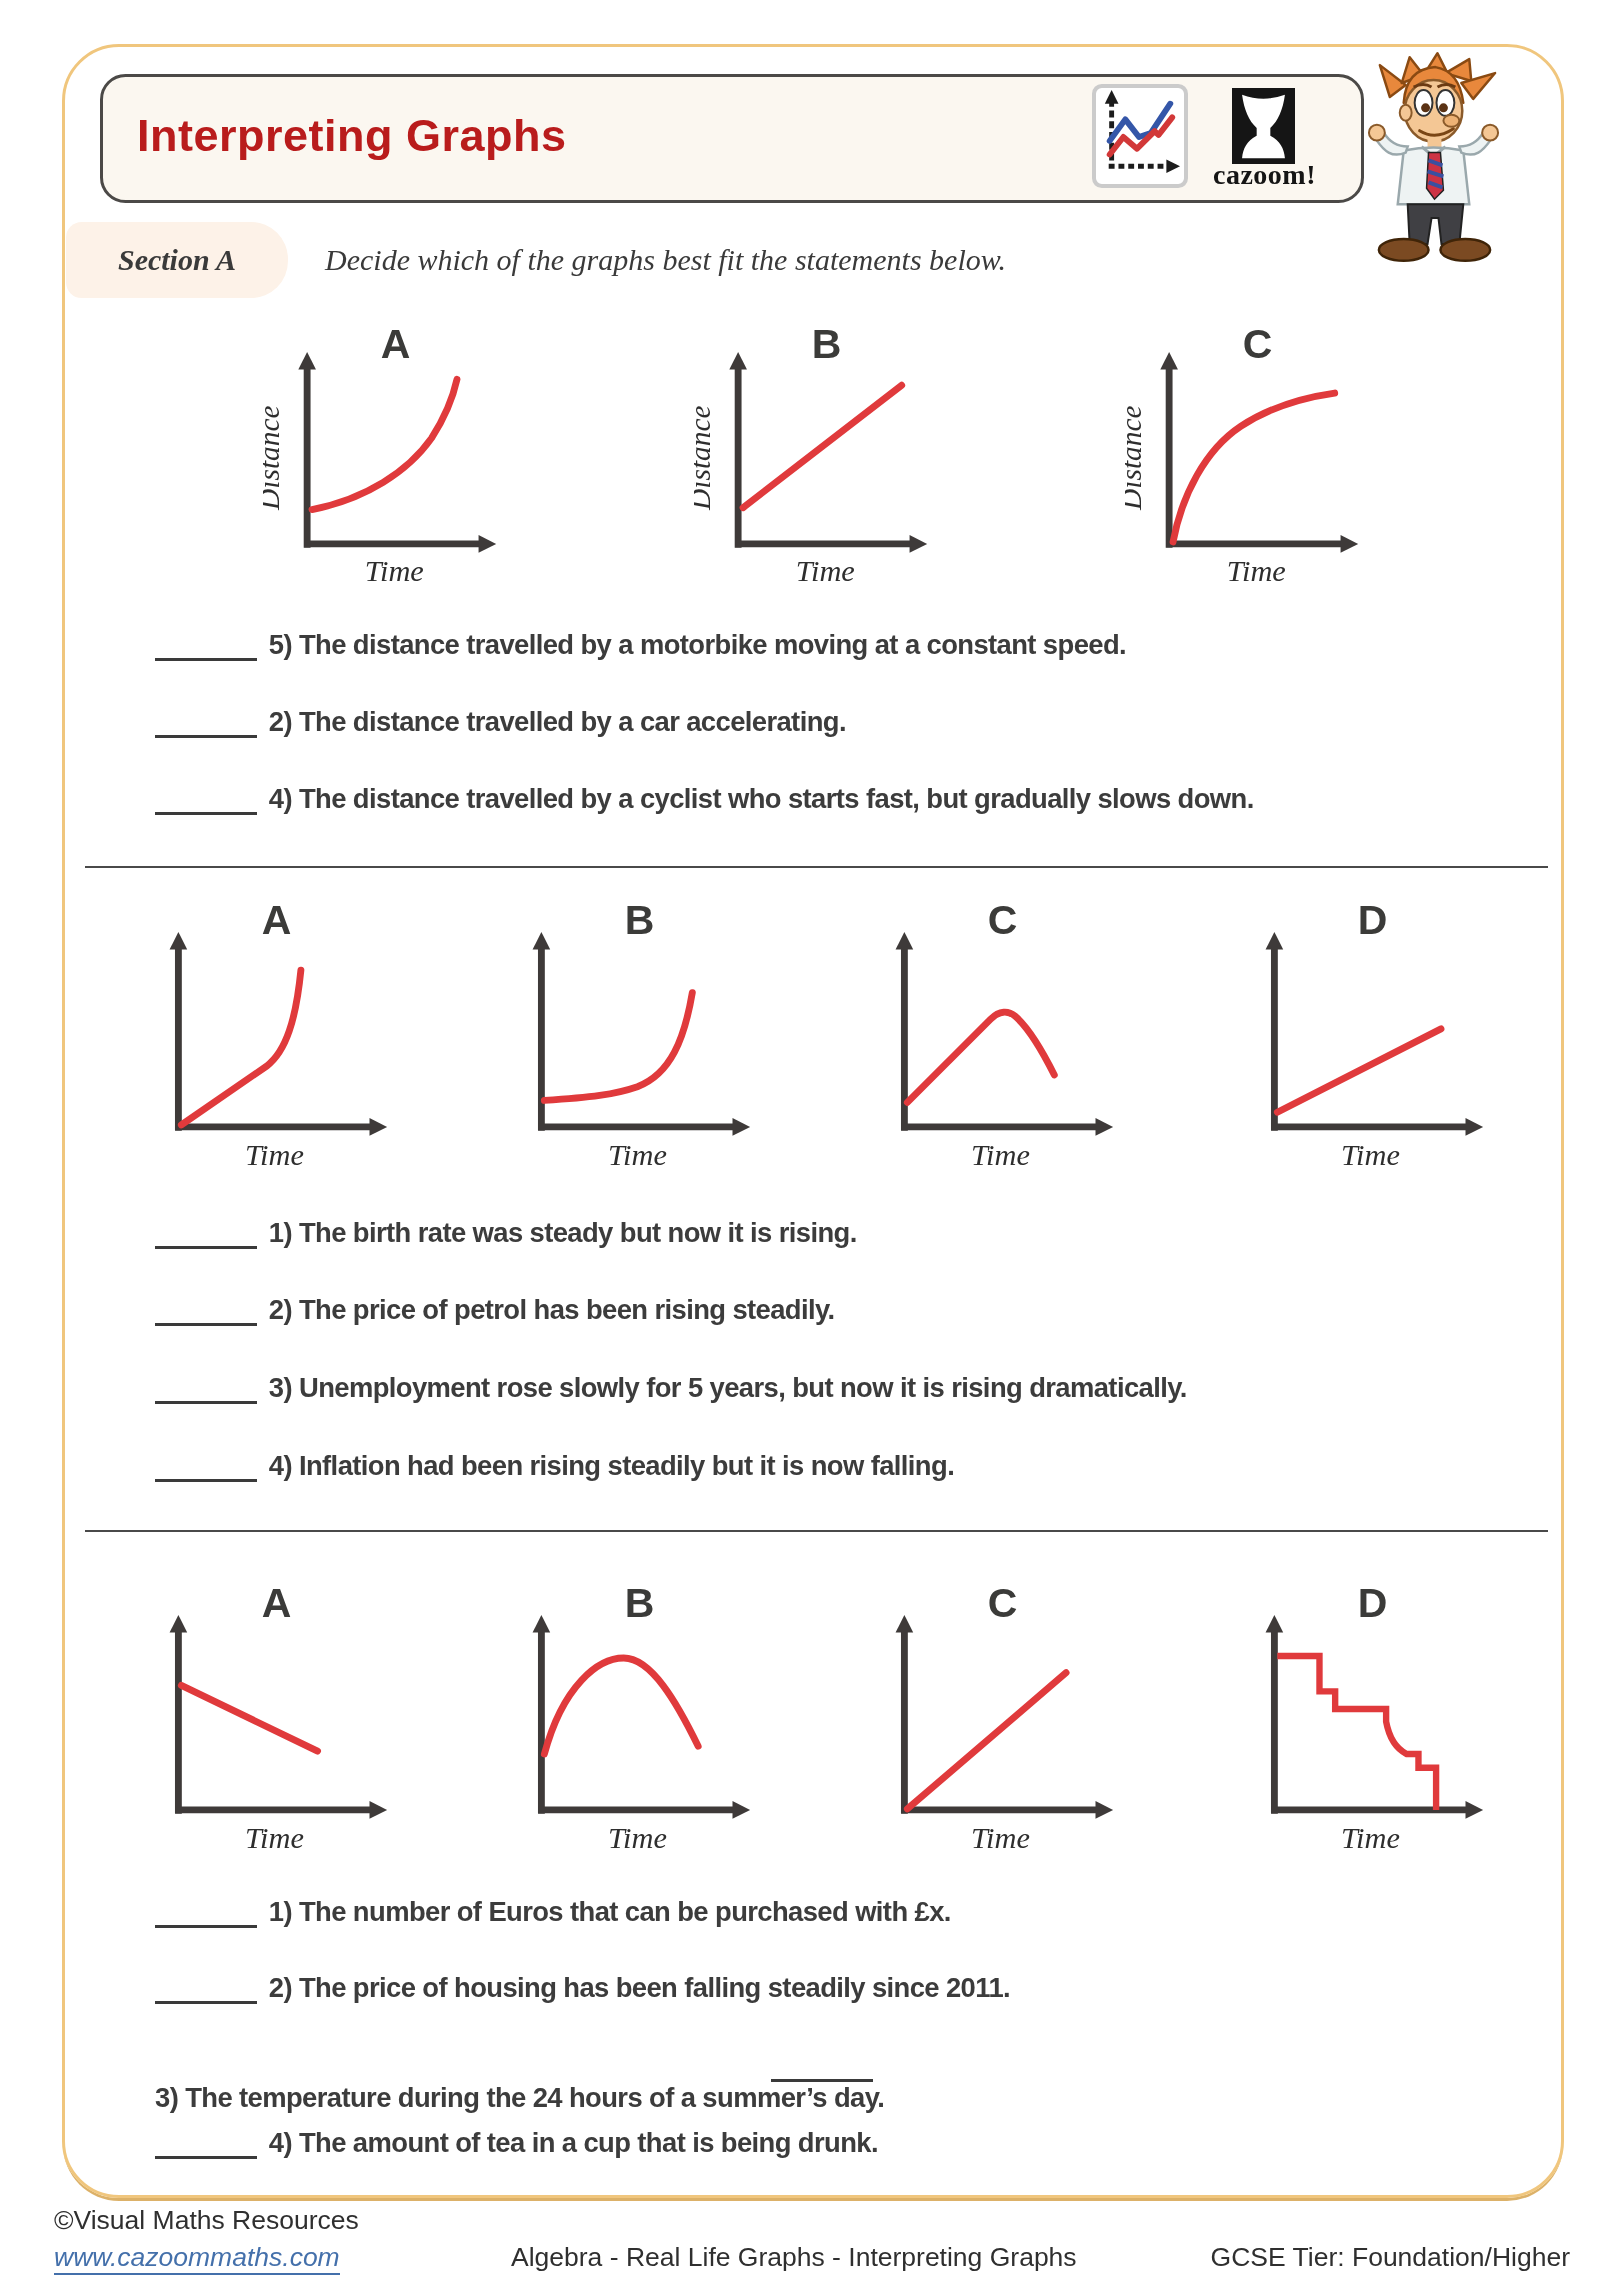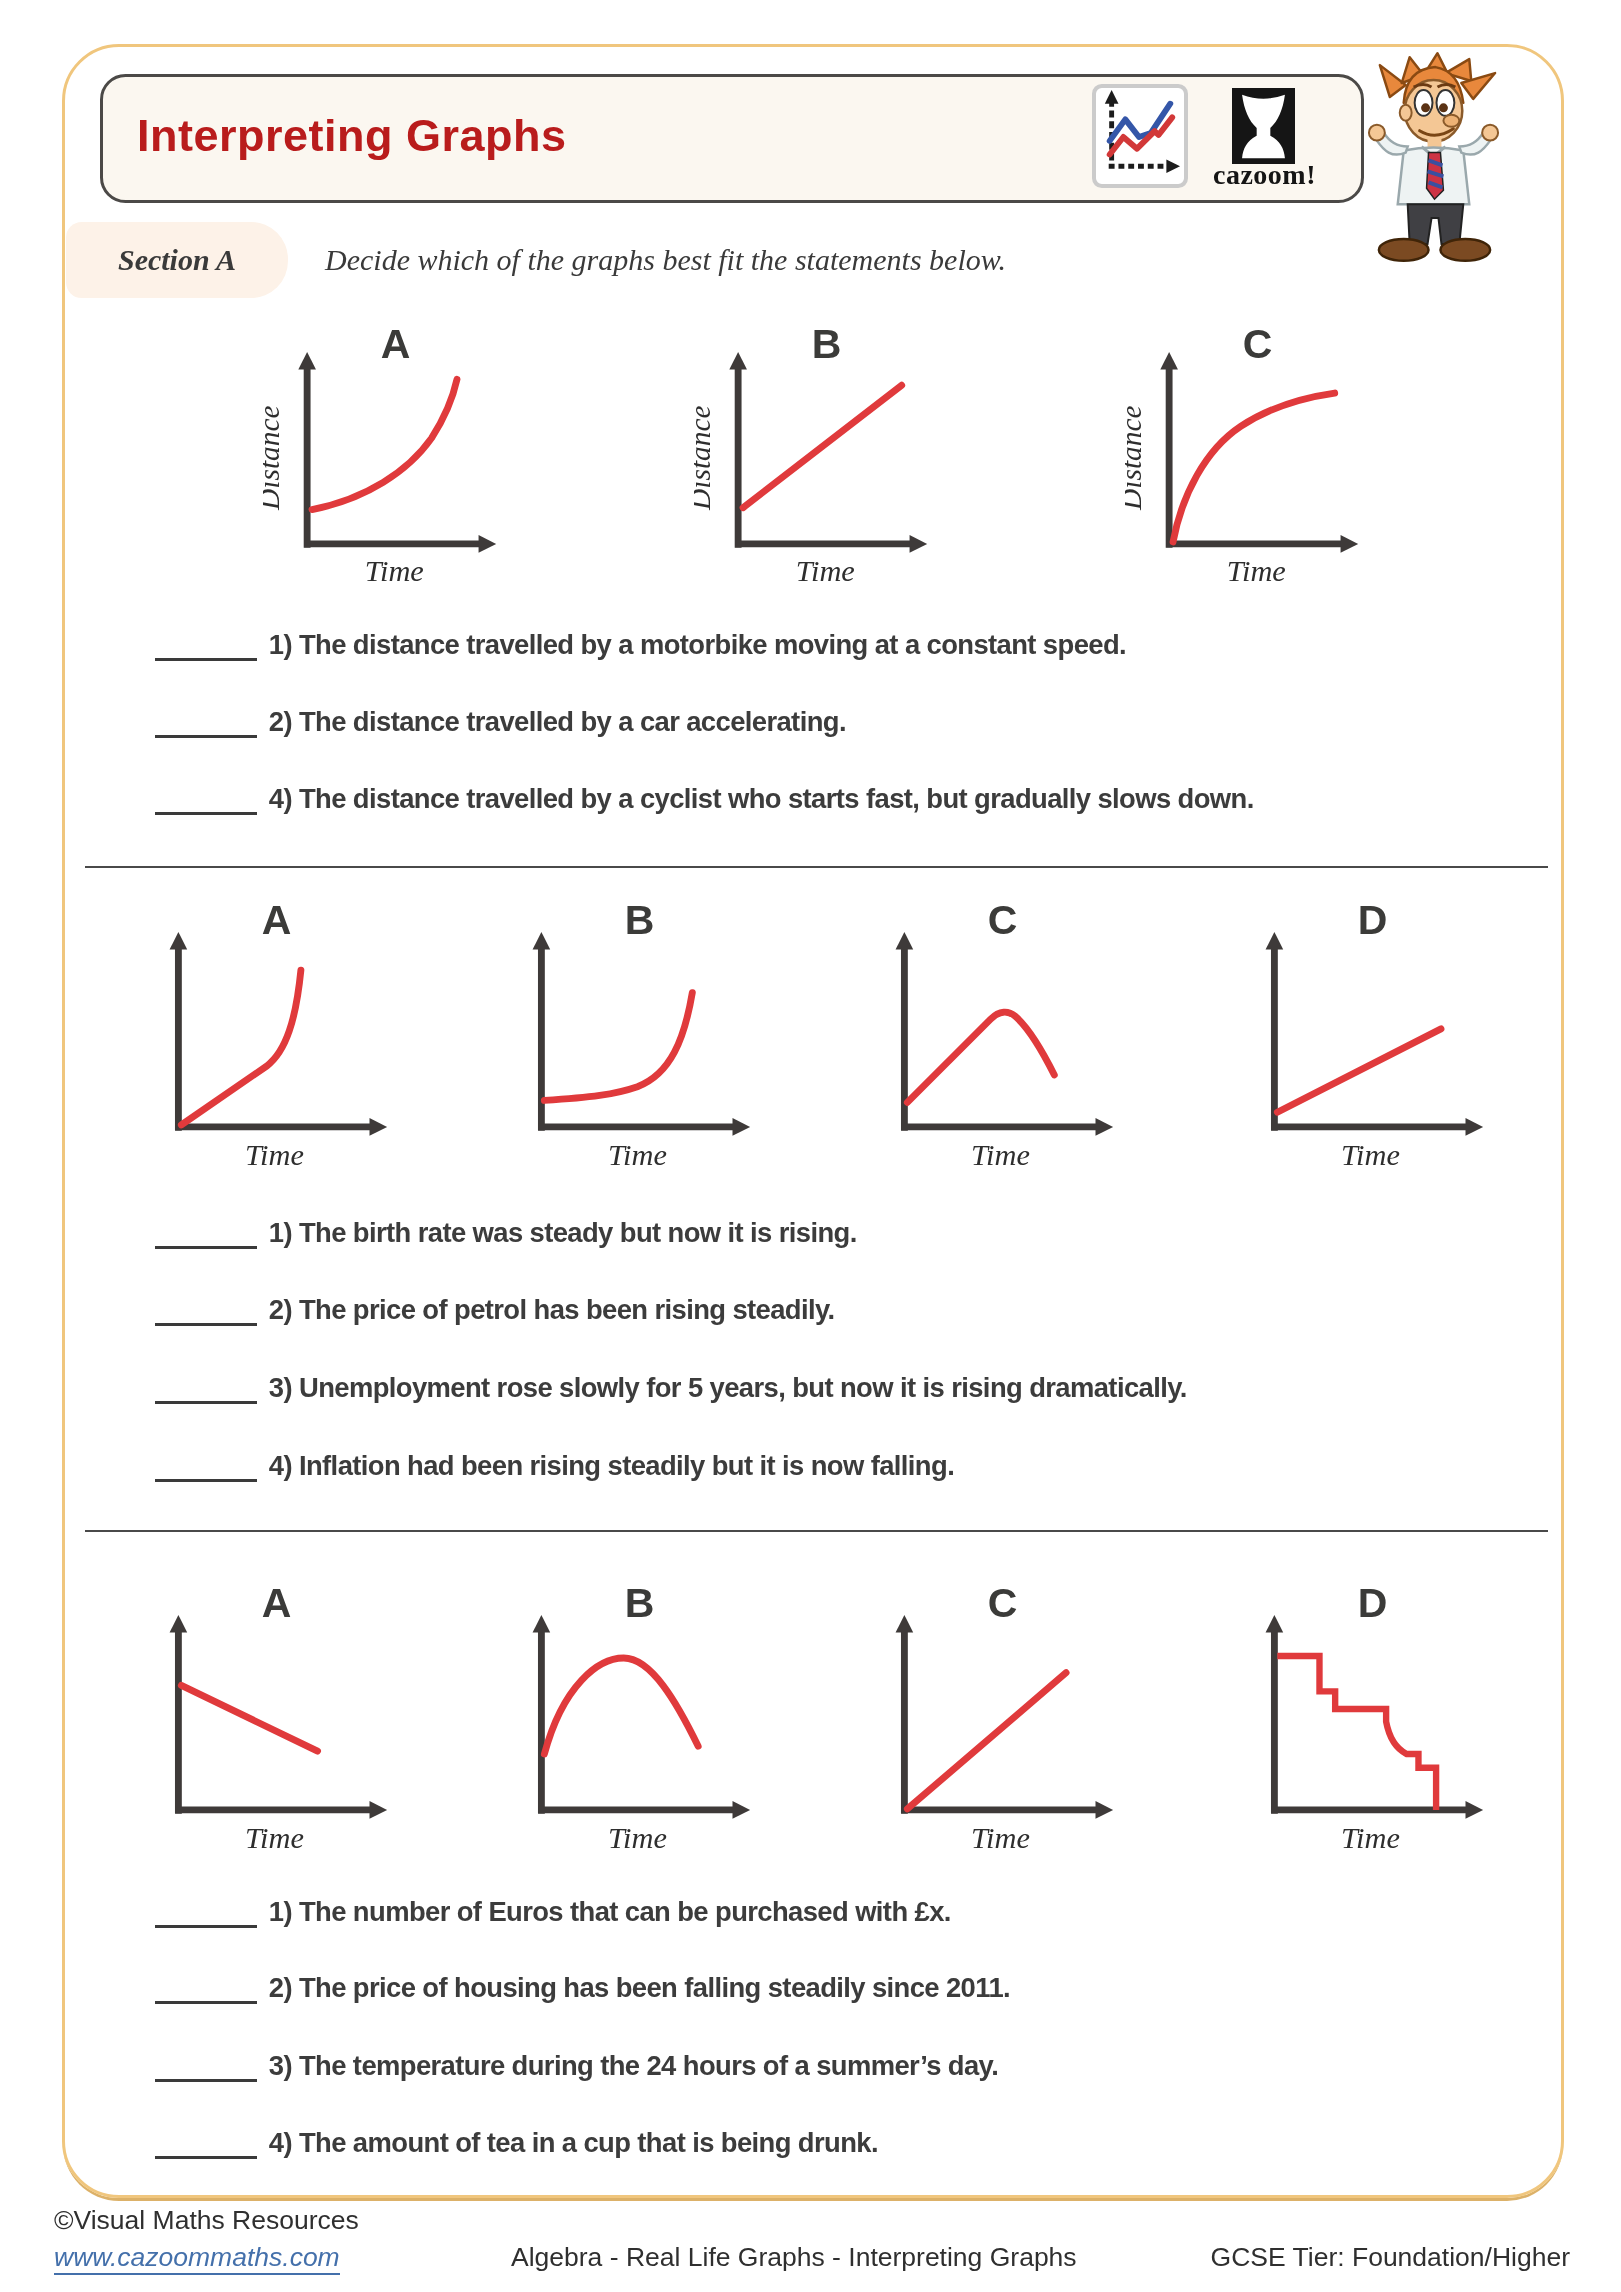--- a/index.html
+++ b/index.html
@@ -189,21 +189,21 @@
     <line x1="42" y1="200" x2="222" y2="200" stroke="#3e3a39" stroke-width="7"></line>
     <polygon points="220,191 238,200 220,209" fill="#3e3a39"></polygon>
     <path d="M49,198 C58,150 82,104 118,80 C150,59 186,50 214,46" fill="none" stroke="#e03a3c" stroke-width="7" stroke-linecap="round"></path>
     <text class="axis-label" transform="rotate(-90 16 112)" x="16" y="112" font-size="30" text-anchor="middle">Distance</text>
     <text class="axis-label" x="134" y="238" font-size="31" text-anchor="middle">Time</text>
   </svg>
 </div>
 
 <div class="q" style="top:625px;">
   <span class="blank"></span>
-  <span class="qtext">1) The distance travelled by a motorbike moving at a constant speed.</span>
+  <span class="qtext">5) The distance travelled by a motorbike moving at a constant speed.</span>
 </div>
 <div class="q" style="top:702px;">
   <span class="blank"></span>
   <span class="qtext">2) The distance travelled by a car accelerating.</span>
 </div>
 <div class="q" style="top:779px;">
   <span class="blank"></span>
   <span class="qtext">4) The distance travelled by a cyclist who starts fast, but gradually slows down.</span>
 </div>
 
@@ -325,21 +325,21 @@
 </div>
 
 <div class="q" style="top:1892px;">
   <span class="blank"></span>
   <span class="qtext">1) The number of Euros that can be purchased with £x.</span>
 </div>
 <div class="q" style="top:1968px;">
   <span class="blank"></span>
   <span class="qtext">2) The price of housing has been falling steadily since 2011.</span>
 </div>
-<div class="q" style="top:2046px;">
+<div class="q" style="top:2046px;flex-direction:column;">
   <span class="blank"></span>
   <span class="qtext">3) The temperature during the 24 hours of a summer’s day.</span>
 </div>
 <div class="q" style="top:2123px;">
   <span class="blank"></span>
   <span class="qtext">4) The amount of tea in a cup that is being drunk.</span>
 </div>
 
 <div class="f-copy">©Visual Maths Resources</div>
 <div class="f-link">www.cazoommaths.com</div>

